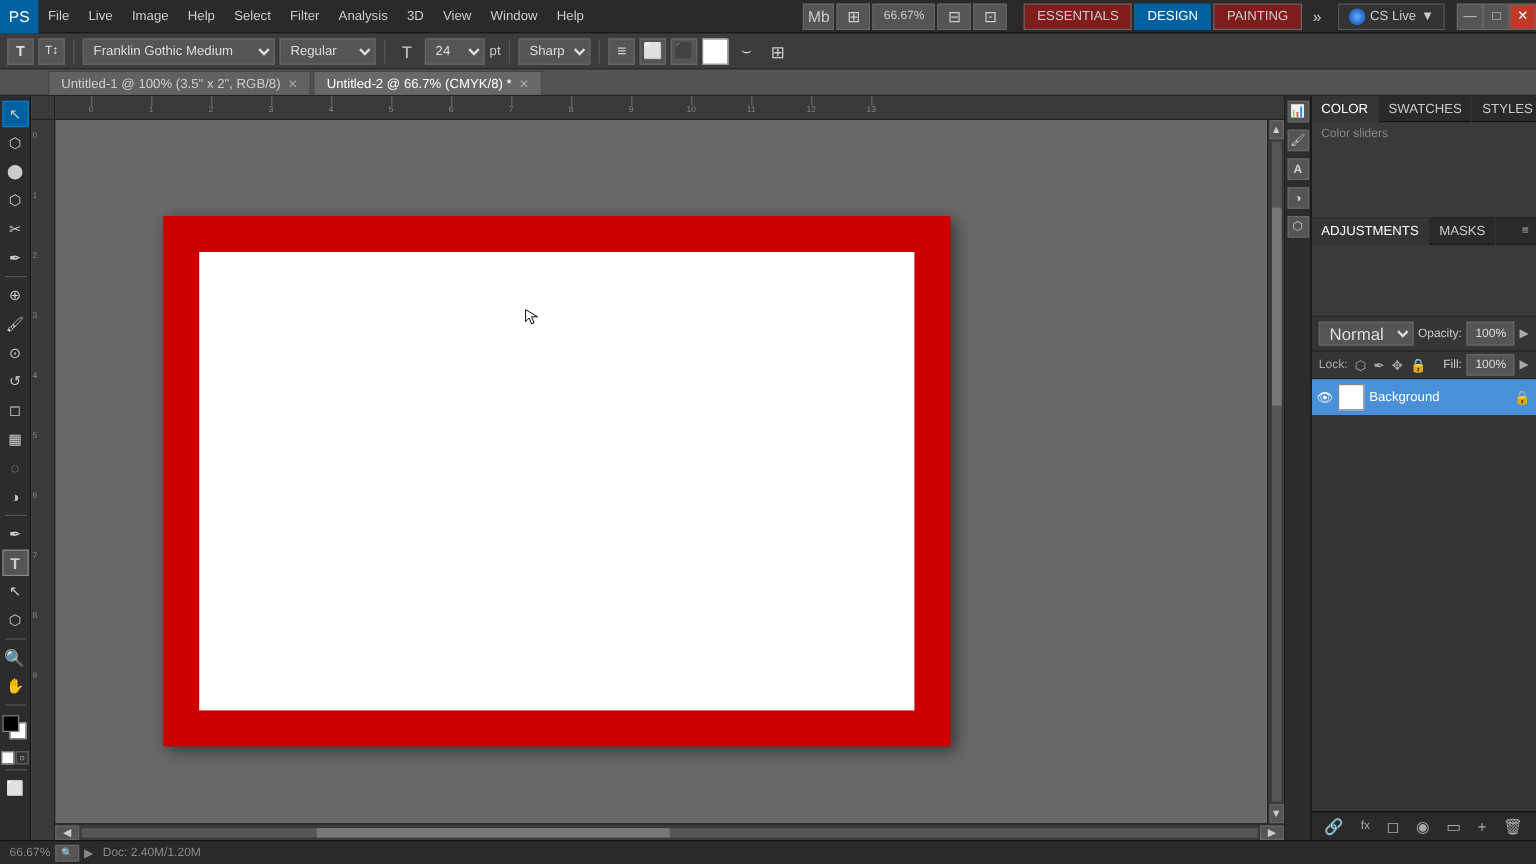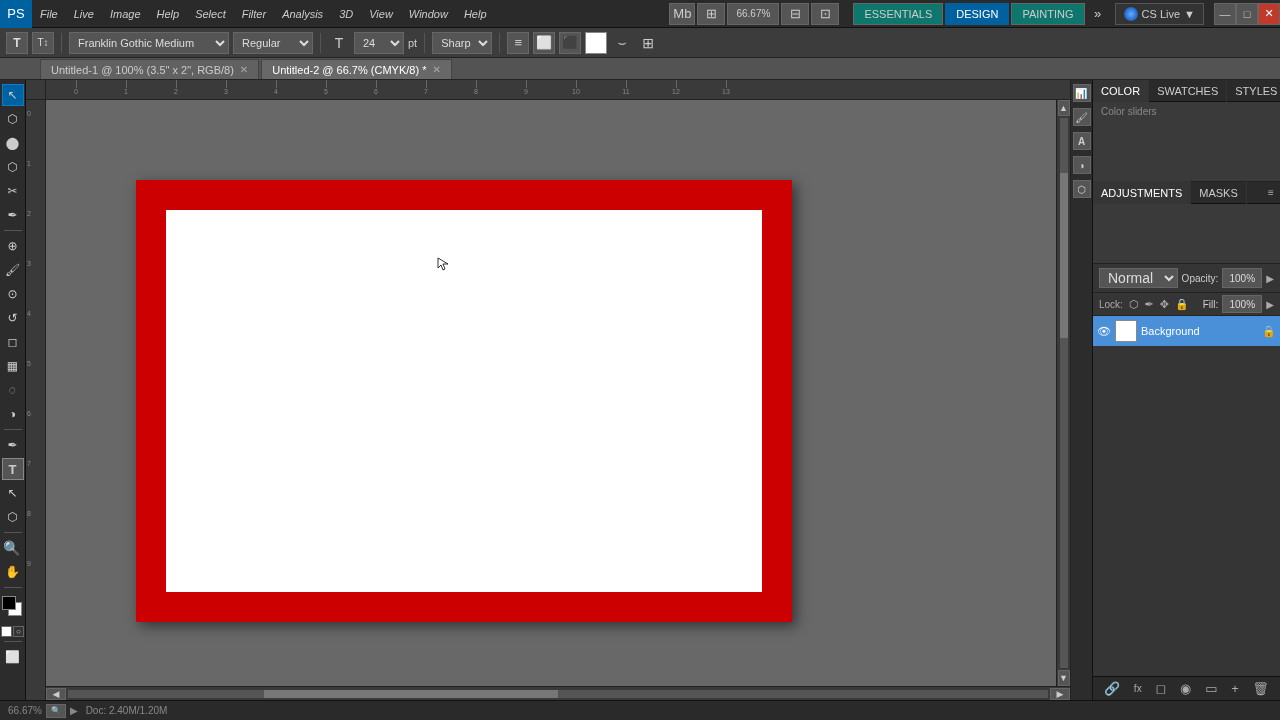--- a/index.html
+++ b/index.html
@@ -4,23 +4,23 @@
   <style>
     * { margin: 0; padding: 0; box-sizing: border-box; }
     body { width: 1280px; height: 720px; overflow: hidden; font-family: Arial, sans-serif; font-size: 11px; background: #4a4a4a; color: #ccc; user-select: none; }
 
     
     #menu-bar {
       width: 100%; height: 28px; background: #2a2a2a; display: flex; align-items: center;
       border-bottom: 1px solid #111;
     }
     #ps-logo { width: 32px; height: 28px; background: #0061a0; display: flex; align-items: center; justify-content: center; color: #fff; font-weight: normal; font-size: 13px; flex-shrink: 0; }
-    .menu-item { padding: 0 8px; height: 28px; display: flex; align-items: center; color: #ccc; font-size: 11px; cursor: pointer; font-style: italic; }
+    .menu-item { padding: 0 8px; height: 28px; display: flex; align-items: center; color: #ccc; font-size: 11px; cursor: pointer; }
     #workspace-btns { margin-left: auto; display: flex; align-items: center; gap: 2px; }
-    .ws-btn { padding: 2px 10px; height: 22px; background: #0f766e; color: #ccc; font-size: 11px; border: 1px solid #666; cursor: pointer; display: flex; align-items: center; }
+    .ws-btn { padding: 2px 10px; height: 22px; background: #7f1d1d; color: #ccc; font-size: 11px; border: 1px solid #666; cursor: pointer; display: flex; align-items: center; }
     .ws-btn.active { background: #0061a0; color: #fff; border-color: #0061a0; }
     #cs-live-btn { margin-left: 4px; display: flex; align-items: center; gap: 4px; background: #333; border: 1px solid #555; padding: 2px 8px; height: 22px; cursor: pointer; color: #ccc; font-size: 11px; }
     #win-btns { display: flex; gap: 0; margin-left: 8px; }
     .win-btn { width: 22px; height: 22px; display: flex; align-items: center; justify-content: center; font-size: 11px; cursor: pointer; background: #555; border: 1px solid #666; color: #ccc; }
     .win-btn.close { background: #c0392b; color: #fff; }
 
     
     #options-bar {
       width: 100%; height: 30px; background: #3c3c3c; display: flex; align-items: center; gap: 4px;
       padding: 0 6px; border-bottom: 1px solid #222;

